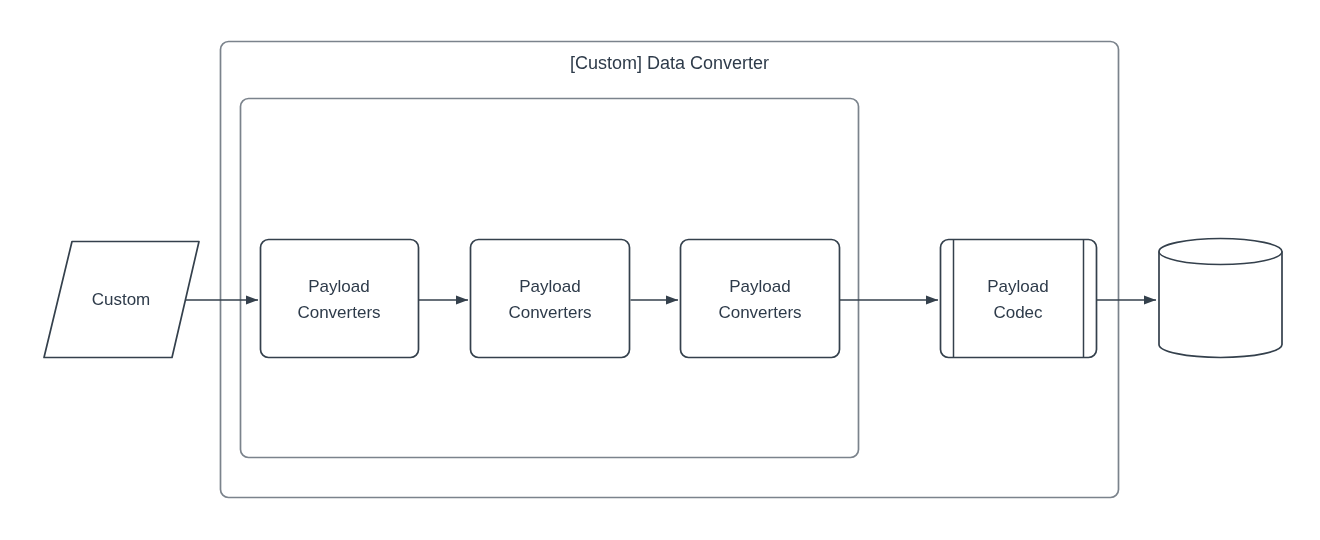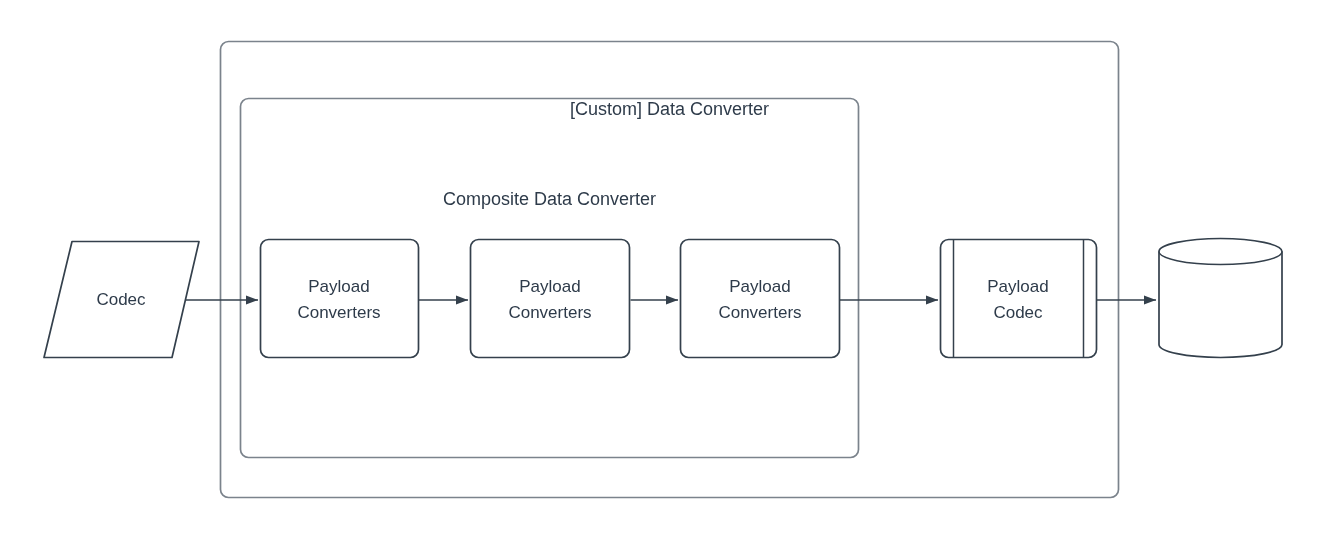--- a/index.html
+++ b/index.html
@@ -36,21 +36,20 @@
   }
   .title {
     position: absolute;
     display: flex;
     align-items: center;
     justify-content: center;
     text-align: center;
     color: var(--text-color);
     font-size: 18px;
     line-height: 24px;
-    margin-top: 46px;
   }
 </style>
 </head>
 <body>
 
 <div class="canvas">
 
   <svg width="1320" height="540" viewBox="0 0 1320 540">
     <defs>
       <marker id="arrowhead" markerUnits="userSpaceOnUse" markerWidth="14" markerHeight="12" refX="12.5" refY="5" orient="auto">
@@ -76,23 +75,22 @@
     <rect class="shape" x="940.5" y="239.5" width="156" height="118" rx="8"></rect>
     <line class="shape-line" x1="953.5" y1="240" x2="953.5" y2="357"></line>
     <line class="shape-line" x1="1083.5" y1="240" x2="1083.5" y2="357"></line>
 
     <path class="shape" d="M1159,251.5 a61.5,13 0 0,1 123,0 l0,93 a61.5,13 0 0,1 -123,0 z"></path>
     <path class="shape-line" d="M1159,251.5 a61.5,13 0 0,0 123,0"></path>
   </svg>
 
   <div class="title" style="left:220px; top:51px; width:899px; height:24px;">[Custom] Data Converter</div>
 
-  <div class="title" style="left:240px; top:141px; width:619px; height:24px;">Composite Data Converter</div>
 
-  <div class="label" style="left:64px; top:280px; width:114px; height:40px;">Codec</div>
+  <div class="label" style="left:64px; top:280px; width:114px; height:40px;">Custom</div>
 
   <div class="label" style="left:284px; top:260px; width:110px; height:80px;">Payload Converters</div>
 
   <div class="label" style="left:495px; top:260px; width:110px; height:80px;">Payload Converters</div>
 
   <div class="label" style="left:705px; top:260px; width:110px; height:80px;">Payload Converters</div>
 
   <div class="label" style="left:973px; top:260px; width:90px; height:80px;">Payload Codec</div>
 
 

